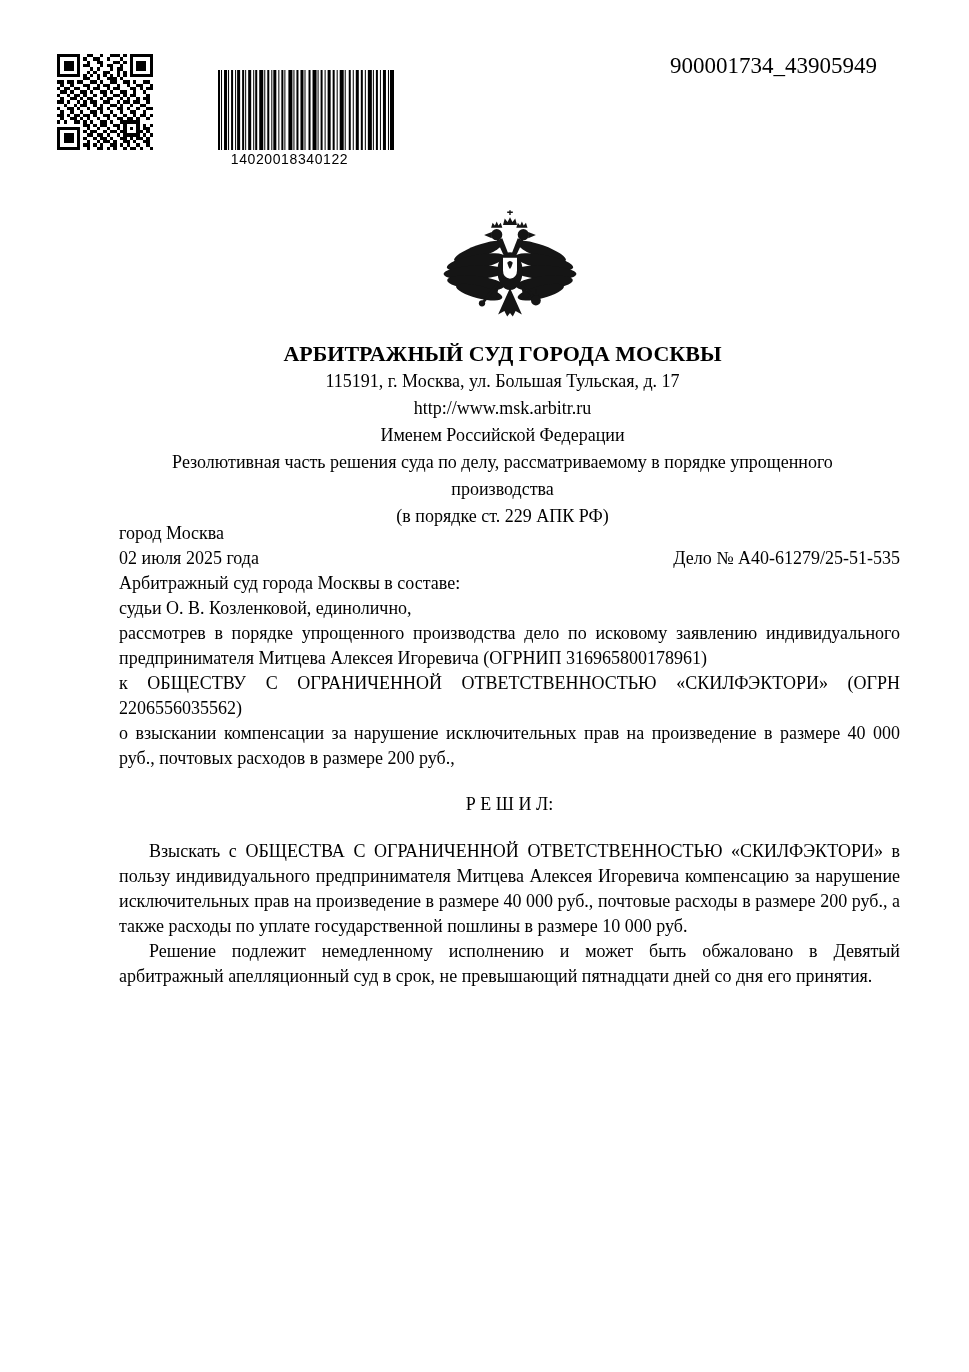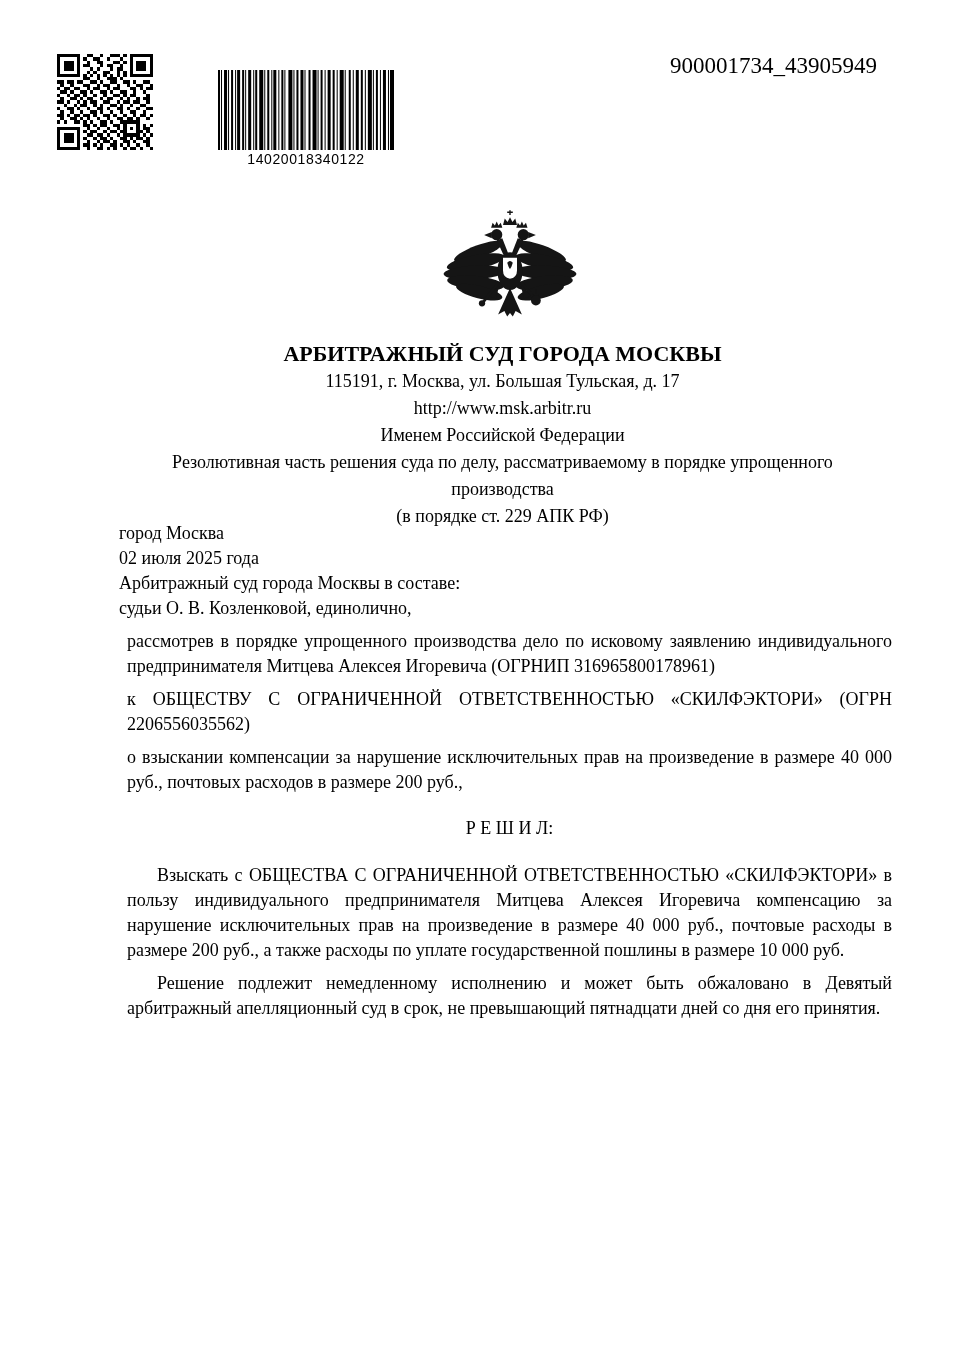--- a/index.html
+++ b/index.html
@@ -6,40 +6,40 @@
   .page{
     position:relative;
     width:969px;height:1372px;
     margin:0 auto;
     background:#ffffff;
     font-family:"Liberation Serif", serif;
     color:#000;
     overflow:hidden;
   }
   .qr{position:absolute;left:57px;top:54px;width:96px;height:96px;}
-  .barcode-wrap{position:absolute;left:218px;top:70px;width:176px;text-align:center;}
+  .barcode-wrap{position:absolute;left:218px;top:70px;width:143px;text-align:center;}
   .barcode-bars{display:block;width:176px;height:80px;}
   .barcode-num{
     font-family:"Liberation Sans", sans-serif;
     font-size:14px;line-height:16px;letter-spacing:.6px;margin-top:1px;
   }
   .doc-id{position:absolute;top:55px;right:92px;font-size:23px;line-height:22px;}
   .emblem{position:absolute;left:440px;top:209px;width:140px;height:120px;}
   .header{
     position:absolute;left:112px;top:339px;width:781px;
     text-align:center;font-size:18px;line-height:27px;
   }
   .court-name{font-size:22px;font-weight:bold;line-height:29px;}
   .subtitle{max-width:730px;margin:0 auto;}
   .body-block{
     position:absolute;left:119px;top:521px;width:781px;
     font-size:18px;line-height:25px;
   }
   .date-row{display:flex;justify-content:space-between;align-items:baseline;}
-  p.just{margin:8px;text-align:justify;}
+  p.just{margin:0;text-align:justify;}
   .indent{text-indent:30px;}
   .resolved{text-align:center;margin:21px 0 22px 0;}
   .sig-row{
     display:flex;justify-content:space-between;align-items:baseline;
     margin-top:20px;padding-left:30px;padding-right:14px;
   }
 </style>
 </head>
 <body>
 
@@ -135,20 +135,21 @@
     <div>http://www.msk.arbitr.ru</div>
     <div>Именем Российской Федерации</div>
     <div class="subtitle">Резолютивная часть решения суда по делу, рассматриваемому в порядке упрощенного производства</div>
     <div>(в порядке ст. 229 АПК РФ)</div>
   </div>
 
   <div class="body-block">
     <div>город Москва</div>
     <div class="date-row">
       <span>02 июля 2025 года</span>
+      <span>Дело № А40-61279/25-51-535</span>
     </div>
     <div>Арбитражный суд города Москвы в составе:</div>
     <div>судьи О. В. Козленковой, единолично,</div>
     <p class="just">рассмотрев в порядке упрощенного производства дело по исковому заявлению индивидуального предпринимателя Митцева Алексея Игоревича (ОГРНИП 316965800178961)</p>
     <p class="just">к ОБЩЕСТВУ С ОГРАНИЧЕННОЙ ОТВЕТСТВЕННОСТЬЮ «СКИЛФЭКТОРИ» (ОГРН 2206556035562)</p>
     <p class="just">о взыскании компенсации за нарушение исключительных прав на произведение в размере 40 000 руб., почтовых расходов в размере 200 руб.,</p>
 
     <div class="resolved">Р Е Ш И Л:</div>
 
     <p class="just indent">Взыскать с ОБЩЕСТВА С ОГРАНИЧЕННОЙ ОТВЕТСТВЕННОСТЬЮ «СКИЛФЭКТОРИ» в пользу индивидуального предпринимателя Митцева Алексея Игоревича компенсацию за нарушение исключительных прав на произведение в размере 40 000 руб., почтовые расходы в размере 200 руб., а также расходы по уплате государственной пошлины в размере 10 000 руб.</p>

